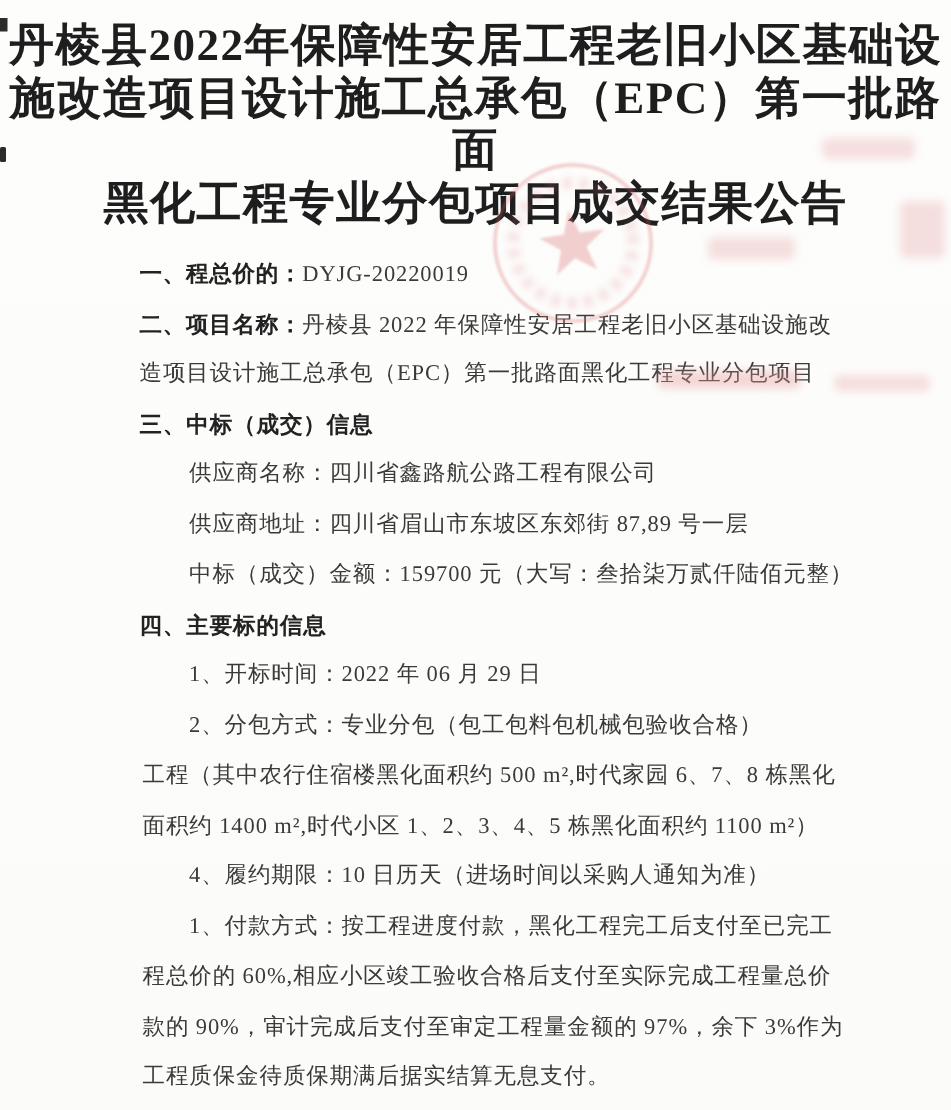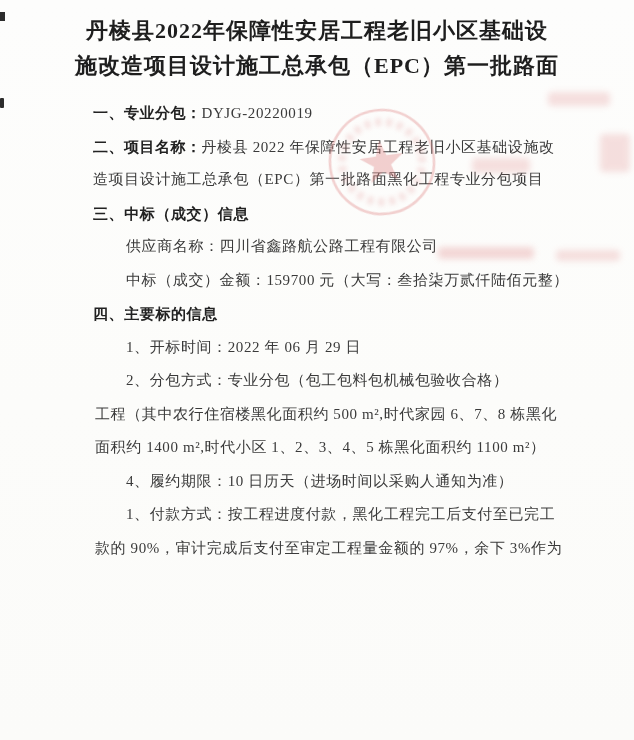--- a/index.html
+++ b/index.html
@@ -12,21 +12,21 @@
     font-family: "Liberation Serif", "DejaVu Serif", serif;
     color: #333;
   }
   
   .title-block {
     padding-top: 13px;
     text-align: center;
   }
   .title-line {
     line-height: 35px;
-    font-size: 22px;
+    font-size: 30px;
     font-weight: bold;
     color: #1e1e1e;
     letter-spacing: 1px;
   }
   
   .body-block { margin-top: 13px; }
   .doc-line {
     height: 33.5px;
     line-height: 33.5px;
     font-size: 15px;
@@ -81,37 +81,41 @@
   .speck.s2 { left: 0; top: 98px; width: 4px; height: 10px; border-radius: 1px; }
 </style>
 </head>
 <body>
 
 <div class="page">
 
   <div class="title-block">
     <div class="title-line">丹棱县2022年保障性安居工程老旧小区基础设</div>
     <div class="title-line">施改造项目设计施工总承包（EPC）第一批路面</div>
+    <div class="title-line">黑化工程专业分包项目成交结果公告</div>
   </div>
 
   <div class="body-block">
-    <div class="doc-line l-main"><span class="lbl">一、专业分包：</span><span class="txt">DYJG-20220019</span></div>
+    <div class="doc-line l-main"><span class="lbl">一、程总价的：</span><span class="txt">DYJG-20220019</span></div>
     <div class="doc-line l-main"><span class="lbl">二、项目名称：</span><span class="txt">丹棱县 2022 年保障性安居工程老旧小区基础设施改</span></div>
     <div class="doc-line l-main"><span class="txt">造项目设计施工总承包（EPC）第一批路面黑化工程专业分包项目</span></div>
     <div class="doc-line l-main l-heading"><span class="txt">三、中标（成交）信息</span></div>
     <div class="doc-line l-sub"><span class="txt">供应商名称：四川省鑫路航公路工程有限公司</span></div>
+    <div class="doc-line l-sub"><span class="txt">供应商地址：四川省眉山市东坡区东郊街 87,89 号一层</span></div>
     <div class="doc-line l-sub"><span class="txt">中标（成交）金额：159700 元（大写：叁拾柒万贰仟陆佰元整）</span></div>
     <div class="doc-line l-main l-heading"><span class="txt">四、主要标的信息</span></div>
     <div class="doc-line l-sub"><span class="txt">1、开标时间：2022 年 06 月 29 日</span></div>
     <div class="doc-line l-sub"><span class="txt">2、分包方式：专业分包（包工包料包机械包验收合格）</span></div>
     <div class="doc-line l-cont"><span class="txt">工程（其中农行住宿楼黑化面积约 500 m²,时代家园 6、7、8 栋黑化</span></div>
     <div class="doc-line l-cont"><span class="txt">面积约 1400 m²,时代小区 1、2、3、4、5 栋黑化面积约 1100 m²）</span></div>
     <div class="doc-line l-sub"><span class="txt">4、履约期限：10 日历天（进场时间以采购人通知为准）</span></div>
     <div class="doc-line l-sub"><span class="txt">1、付款方式：按工程进度付款，黑化工程完工后支付至已完工</span></div>
+    <div class="doc-line l-cont"><span class="txt">程总价的 60%,相应小区竣工验收合格后支付至实际完成工程量总价</span></div>
     <div class="doc-line l-cont"><span class="txt">款的 90%，审计完成后支付至审定工程量金额的 97%，余下 3%作为</span></div>
+    <div class="doc-line l-cont"><span class="txt">工程质保金待质保期满后据实结算无息支付。</span></div>
   </div>
 
   <svg class="seal" viewBox="0 0 140 140" xmlns="http://www.w3.org/2000/svg">
 
     <circle cx="70" cy="70" r="52" fill="none" stroke="#d96a6a" stroke-width="2.6" opacity="0.55"></circle>
 
     <circle cx="70" cy="70" r="40" fill="none" stroke="#dd8080" stroke-width="8" stroke-dasharray="6 5" opacity="0.38" filter="blur(2.2px)"></circle>
 
     <path d="M70 48 L75.3 63.7 L91.9 63.9 L78.6 73.7 L83.5 89.6 L70 80.1 L56.5 89.6 L61.4 73.7 L48.1 63.9 L64.7 63.7 Z" fill="#db7373" opacity="0.6"></path>
   </svg>

